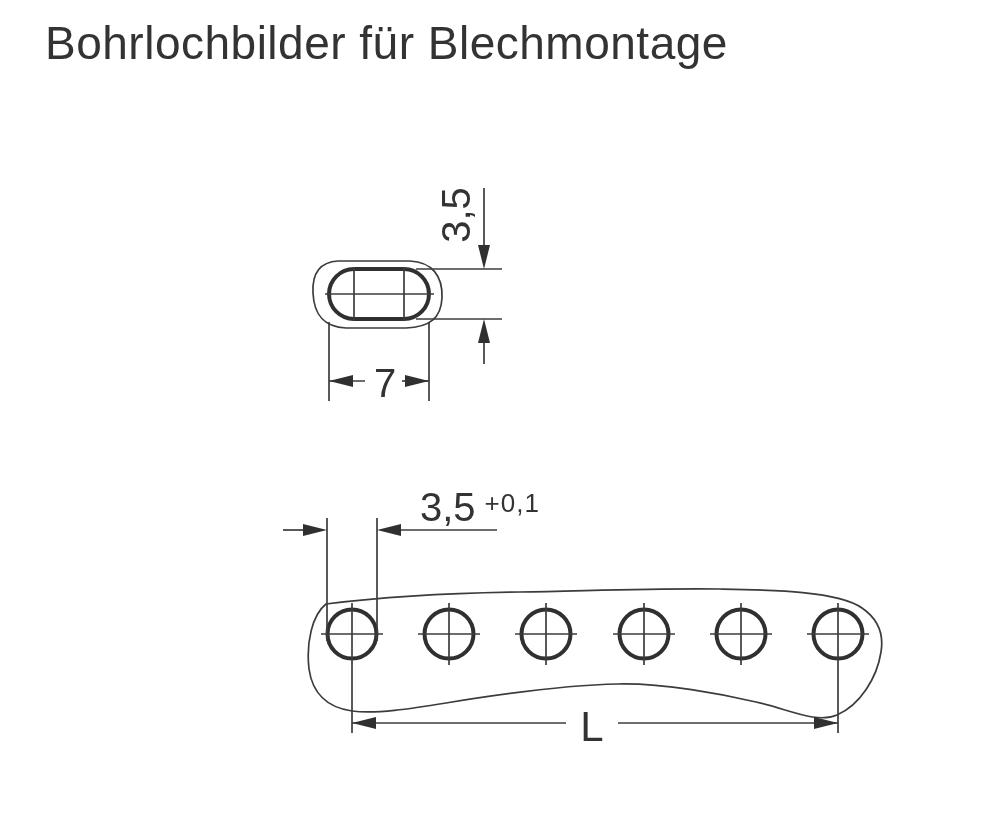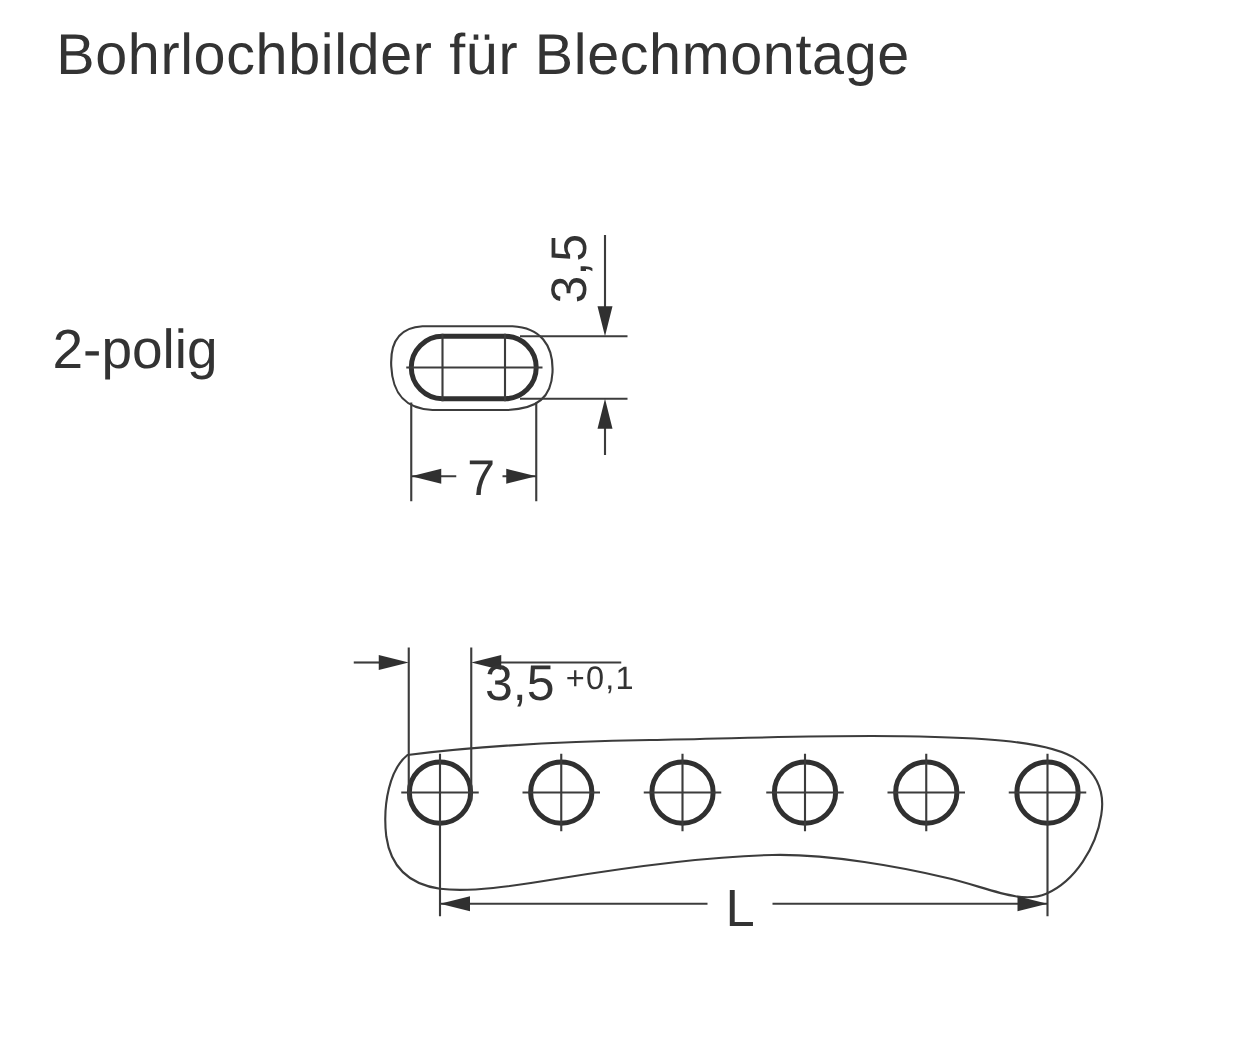--- a/index.html
+++ b/index.html
@@ -13,21 +13,21 @@
   }
   .txt{position:absolute;white-space:nowrap;line-height:1;color:#333333;}
   #title{left:45px;top:20px;font-size:46px;font-weight:400;letter-spacing:0.5px;}
   #label-2polig{left:42px;top:258px;font-size:44px;}
   #label-3polig{left:45px;top:593px;font-size:44px;}
   #dim-7{left:385px;top:363px;font-size:40px;transform:translateX(-50%);}
   #dim-35-top{
     left:456px;top:215px;font-size:40px;
     transform:translate(-50%,-50%) rotate(-90deg);
   }
-  #dim-35-bottom{left:388px;top:487px;font-size:40px;margin-top:40px;}
+  #dim-35-bottom{left:420px;top:487px;font-size:40px;}
   #dim-35-bottom sup{font-size:26px;vertical-align:9px;margin-left:9px;letter-spacing:1px;}
   #dim-L{left:592px;top:706px;font-size:42px;transform:translateX(-50%);}
   svg{position:absolute;left:0;top:0;}
   .thin{fill:none;stroke:#3c3c3c;stroke-width:1.7px;}
   .thick{fill:none;stroke:#303030;stroke-width:4px;}
   .arrow{fill:#303030;stroke:none;}
 </style>
 </head>
 <body>
 
@@ -119,21 +119,20 @@
 
       <line class="thin" x1="352" y1="723" x2="566" y2="723"></line>
       <line class="thin" x1="618" y1="723" x2="838" y2="723"></line>
       <polygon class="arrow" points="352,723 376,717 376,729"></polygon>
       <polygon class="arrow" points="838,723 814,717 814,729"></polygon>
     </g>
   </svg>
 
   <div class="txt" id="title">Bohrlochbilder für Blechmontage</div>
 
-  <div class="txt" id="label-2polig">2-polig</div>
 
   <div class="txt" id="dim-35-top">3,5</div>
 
   <div class="txt" id="dim-7">7</div>
 
 
   <div class="txt" id="dim-35-bottom"><span>3,5</span><sup>+0,1</sup></div>
 
   <div class="txt" id="dim-L">L</div>
 

